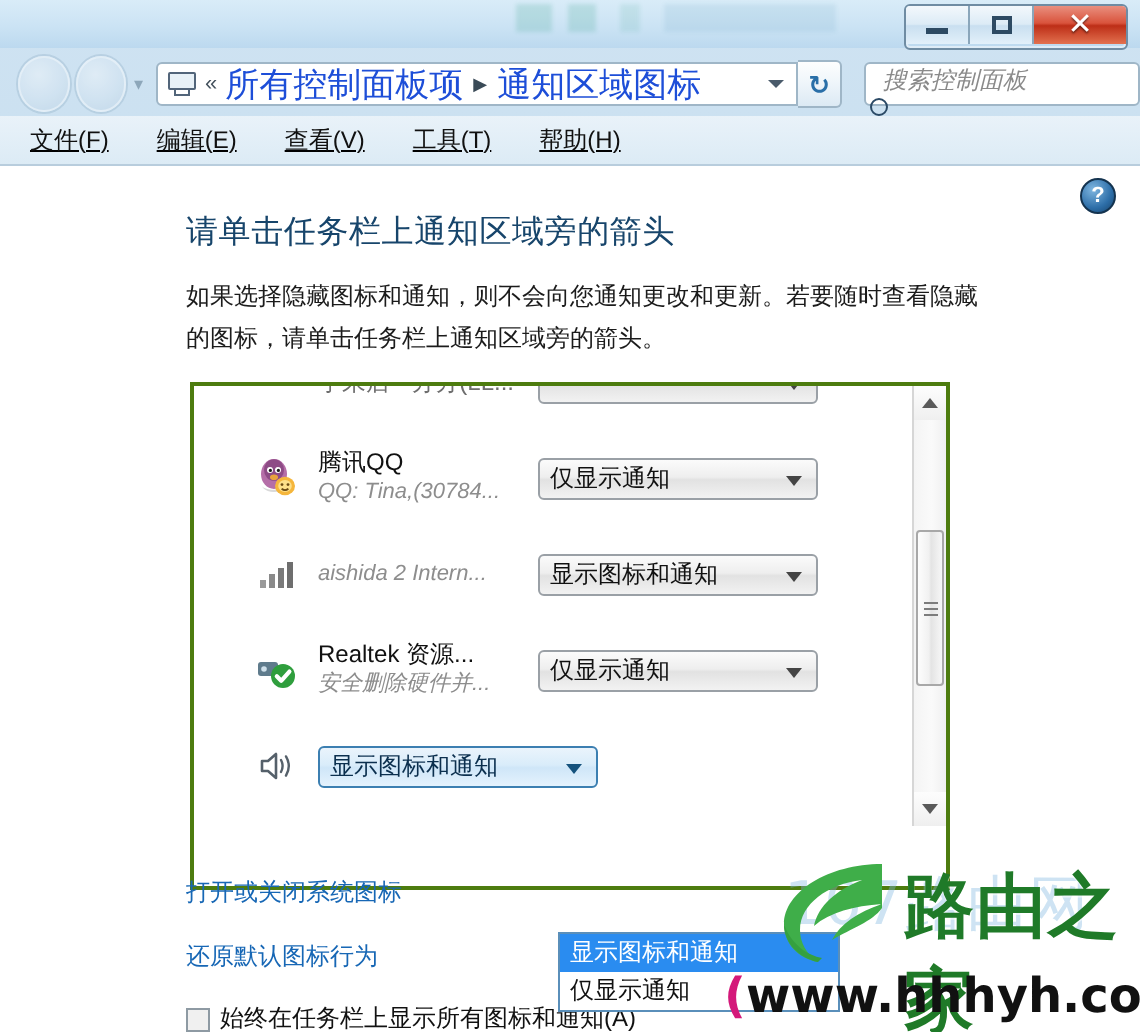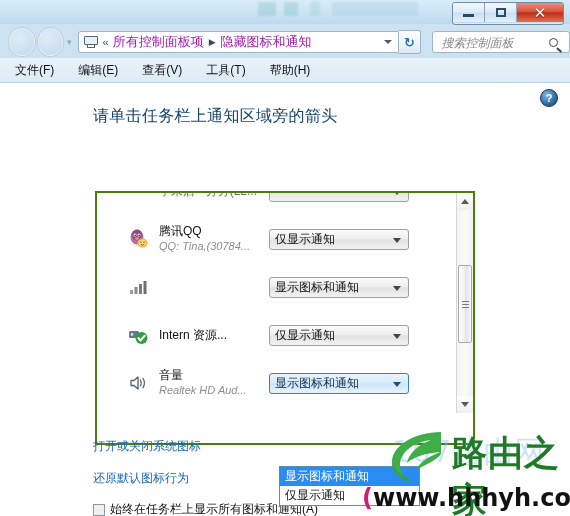--- a/index.html
+++ b/index.html
@@ -63,44 +63,44 @@
     border:1px solid #9fb6c7;border-radius:3px 0 0 3px;
     display:flex;align-items:center;box-sizing:border-box;
     box-shadow:0 1px 0 rgba(255,255,255,.8) inset;
   }
   .addr-icon{width:15px;height:13px;margin:0 3px 0 5px;position:relative;flex:none;}
   .mon-body{position:absolute;left:0;top:0;width:14px;height:9px;border:1.4px solid #52657a;
     border-radius:1px;background:#e8f1f7;box-sizing:border-box;}
   .mon-stand{position:absolute;left:3px;top:9.5px;width:8px;height:3px;
     border-bottom:1.6px solid #52657a;border-left:1.6px solid #52657a;border-right:1.6px solid #52657a;box-sizing:border-box;}
   .chev{color:#43505c;font-size:11px;margin:0 4px 0 1px;}
-  .crumb{font-size:13px;color:#a21caf;white-space:nowrap;}
+  .crumb{font-size:17px;color:#1d4ed8;white-space:nowrap;}
   .crumb-sep{color:#3a4a57;font-size:9px;margin:0 5px;}
   .addr-drop{margin-left:auto;margin-right:6px;width:0;height:0;
     border-left:4px solid transparent;border-right:4px solid transparent;border-top:4px solid #4a5b6b;}
 
   .refreshbtn{width:24px;height:22px;display:flex;align-items:center;justify-content:center;
     border:1px solid #9fb6c7;border-left:none;border-radius:0 3px 3px 0;
     background:linear-gradient(180deg,#fdfefe 0%,#eef5fa 50%,#dceaf4 100%);}
   .refresh-glyph{color:#2a6fa8;font-size:13px;font-weight:bold;line-height:1;}
 
   .searchbox{
     margin-left:11px;width:152px;height:22px;background:#fff;
     border:1px solid #9fb6c7;border-radius:3px;
-    display:flex;align-items:flex-end;box-sizing:border-box;
+    display:flex;align-items:flex-start;box-sizing:border-box;flex-direction:column;
   }
   .search-ph{flex:1;font-style:italic;color:#8a8a8a;font-size:12px;padding-left:8px;white-space:nowrap;}
   .search-mag{width:18px;margin-right:4px;position:relative;height:14px;}
   .mag-c{position:absolute;left:2px;top:0px;width:9px;height:9px;border:1.6px solid #2b4a66;border-radius:50%;box-sizing:border-box;}
   .mag-h{position:absolute;left:10px;top:9px;width:6px;height:1.8px;background:#2b4a66;transform:rotate(42deg);transform-origin:left center;}
 
   
   .menubar{position:absolute;left:0;top:58px;width:570px;height:24px;
     background:linear-gradient(180deg,#e9f2f9 0%,#dcebf5 100%);
-    display:flex;align-items:center;}
+    display:flex;align-items:center;text-decoration:underline;}
   .menuitem{font-size:12px;color:#111;padding:0 9px;margin-left:6px;white-space:nowrap;}
 
   
   .content{position:absolute;left:0;top:82px;width:570px;height:434px;background:#fff;
     border-top:1px solid #b8cddd;overflow:hidden;}
   .helpicon{position:absolute;right:12px;top:6px;width:16px;height:16px;border-radius:50%;
     background:radial-gradient(circle at 35% 30%,#7fb6e0 0%,#2d6ea8 60%,#17436b 100%);
     border:1px solid #14334f;display:flex;align-items:center;justify-content:center;}
   .helpicon span{color:#fff;font-size:11px;font-weight:bold;line-height:1;}
 
@@ -203,21 +203,21 @@
       <div class="navcaret">▾</div>
 
       <div class="addrbar">
         <div class="addr-icon">
           <div class="mon-body"></div>
             <div class="mon-stand"></div>
         </div>
         <span class="chev">«</span>
         <span class="crumb">所有控制面板项</span>
         <span class="crumb-sep">▶</span>
-        <span class="crumb">隐藏图标和通知</span>
+        <span class="crumb">通知区域图标</span>
         <div class="addr-drop"></div>
       </div>
 
       <div class="refreshbtn">
         <span class="refresh-glyph">↻</span>
       </div>
 
       <div class="searchbox">
         <div class="search-ph">搜索控制面板</div>
         <div class="search-mag">
@@ -234,20 +234,21 @@
       <div class="menuitem">工具(T)</div>
       <div class="menuitem">帮助(H)</div>
     </div>
 
     <div class="content">
       <div class="helpicon">
           <span>?</span>
         </div>
 
       <div class="h1">请单击任务栏上通知区域旁的箭头</div>
+      <div class="desc">如果选择隐藏图标和通知，则不会向您通知更改和更新。若要随时查看隐藏的图标，请单击任务栏上通知区域旁的箭头。</div>
 
       <div class="listbox">
         <div class="listinner">
 
           <div class="row clipped">
             <div class="icon"></div>
             <div class="labels">
               <div class="nm">字来店 - 分分(LL...</div>
             </div>
             <div class="combo">
@@ -287,57 +288,55 @@
           <div class="row">
             <div class="icon">
               <svg width="22" height="22" viewBox="0 0 22 22">
                 <rect x="3" y="14" width="3" height="4" fill="#9a9a9a"></rect>
                 <rect x="7.5" y="11" width="3" height="7" fill="#8a8a8a"></rect>
                 <rect x="12" y="8" width="3" height="10" fill="#7a7a7a"></rect>
                 <rect x="16.5" y="5" width="3" height="13" fill="#6e6e6e"></rect>
               </svg>
             </div>
             <div class="labels">
+              <div class="sub">aishida  2 Intern...</div>
             </div>
             <div class="combo">
               <span class="ctext">显示图标和通知</span>
               <span class="carrow"></span>
             </div>
           </div>
 
           <div class="row">
             <div class="icon">
               <svg width="22" height="22" viewBox="0 0 22 22">
                 <rect x="2" y="7" width="10" height="7" rx="1.5" fill="#5f7b8c"></rect>
                 <rect x="11" y="9" width="4" height="3" fill="#7a8f9c"></rect>
                 <circle cx="5" cy="10.5" r="1.4" fill="#cfe0ea"></circle>
                 <circle cx="14.5" cy="14" r="6" fill="#2f9e3d"></circle>
                 <path d="M11.4 14.1l2.2 2.3 4.1-4.6" stroke="#fff" stroke-width="2.1" fill="none" stroke-linecap="round" stroke-linejoin="round"></path>
               </svg>
             </div>
             <div class="labels">
-              <div class="nm">Intern 资源...</div>
+              <div class="nm">Realtek 资源...</div>
+              <div class="sub">安全删除硬件并...</div>
             </div>
             <div class="combo">
               <span class="ctext">仅显示通知</span>
               <span class="carrow"></span>
             </div>
           </div>
 
           <div class="row">
             <div class="icon">
               <svg width="22" height="22" viewBox="0 0 22 22">
                 <path d="M4 8.5h3l4-3.5v12l-4-3.5H4z" fill="none" stroke="#55606a" stroke-width="1.3" stroke-linejoin="round"></path>
                 <path d="M13.5 8q1.6 3 0 6" stroke="#55606a" stroke-width="1.2" fill="none" stroke-linecap="round"></path>
                 <path d="M16 6.2q2.8 4.8 0 9.6" stroke="#55606a" stroke-width="1.2" fill="none" stroke-linecap="round"></path>
               </svg>
-            </div>
-            <div class="labels">
-              <div class="nm">音量</div>
-              <div class="sub">Realtek HD Aud...</div>
             </div>
             <div class="combo open">
               <span class="ctext">显示图标和通知</span>
               <span class="carrow"></span>
             </div>
           </div>
 
           <div class="row clipped">
             
             

